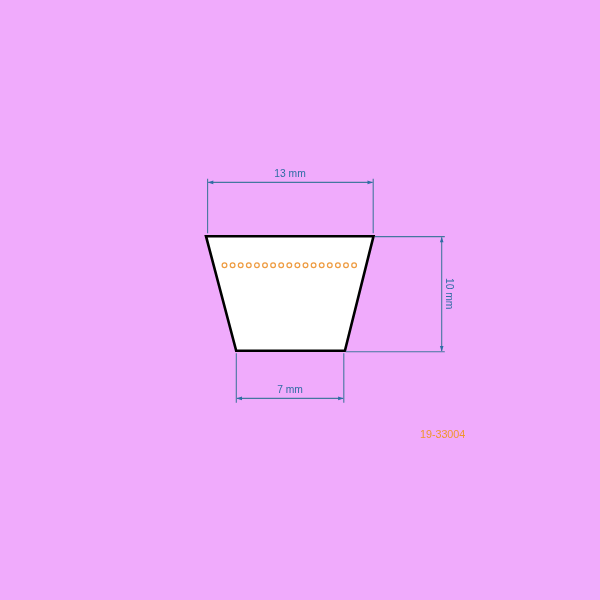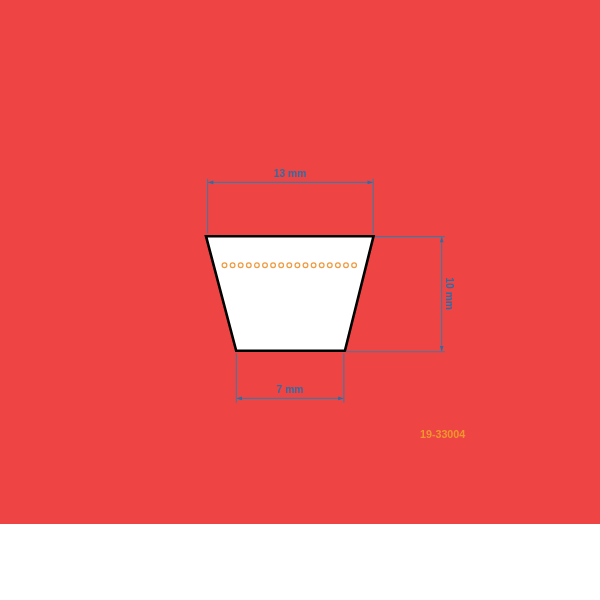--- a/index.html
+++ b/index.html
@@ -1,16 +1,16 @@
 <!DOCTYPE html>
 <html><head>
 <meta charset="utf-8">
 <style>
   html,body{margin:0;padding:0;background:#ffffff;}
-  .page{width:600px;height:524px;position:relative;background:#ef4444;overflow:hidden;font-weight:bold;}
+  .page{width:600px;height:600px;position:relative;background:#f0abfc;overflow:hidden;}
   svg{position:absolute;left:0;top:0;}
   text{font-family:"Liberation Sans", sans-serif;}
 </style>
 </head>
 <body>
 <div class="page">
 <svg width="600" height="600" viewBox="0 0 600 600">
 
   <polygon points="206,236.2 373.5,236.2 344.9,350.8 236.2,350.8" fill="#ffffff" stroke="#000000" stroke-width="2.6" stroke-linejoin="miter"></polygon>
 

